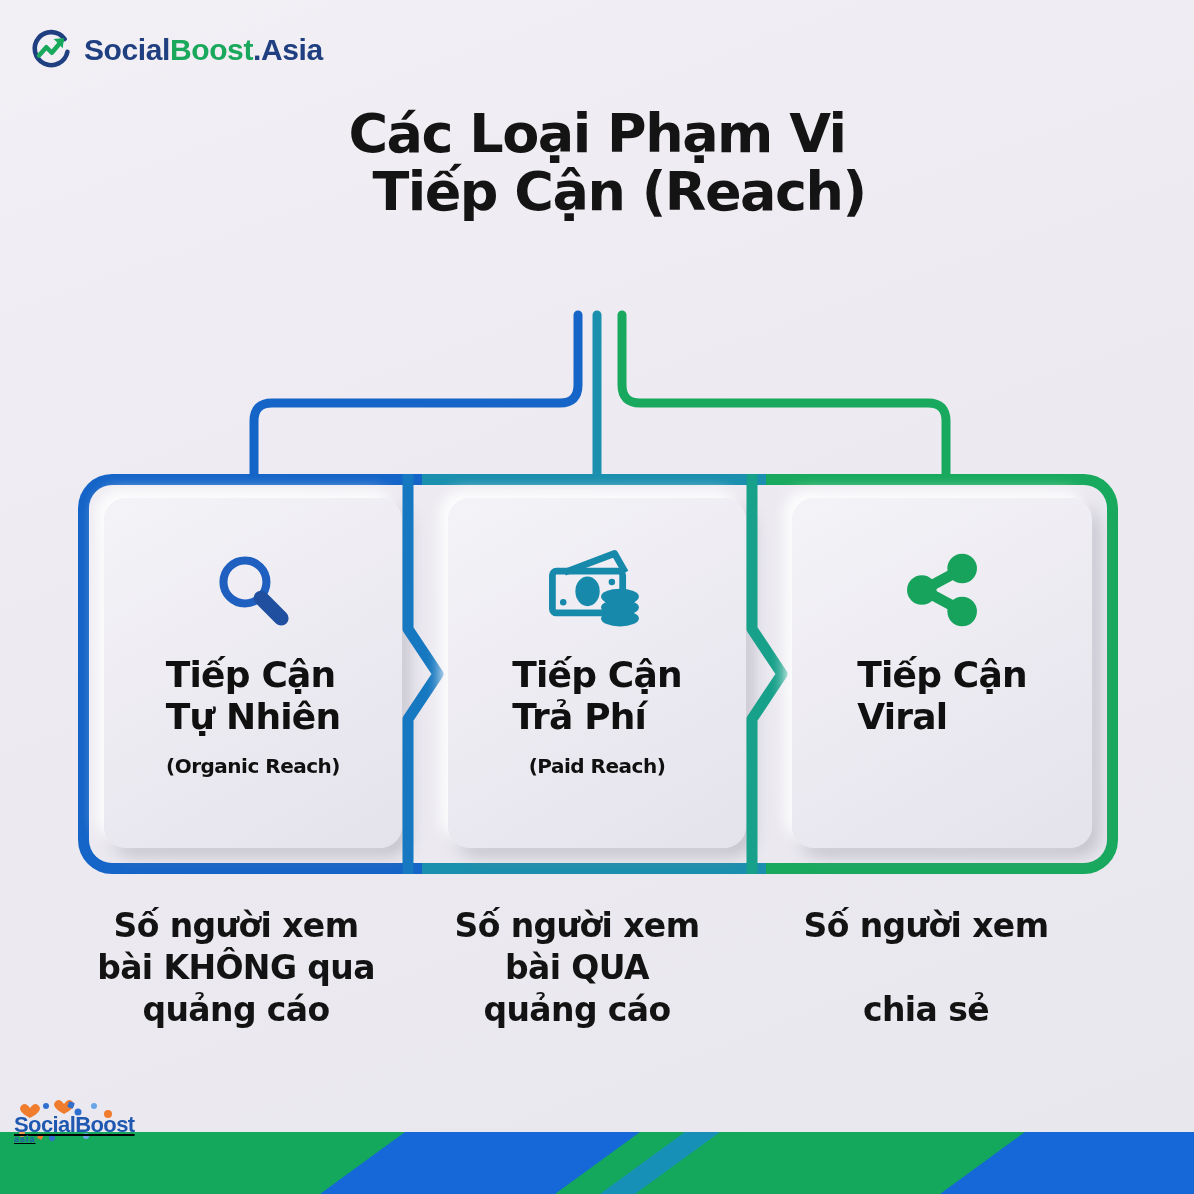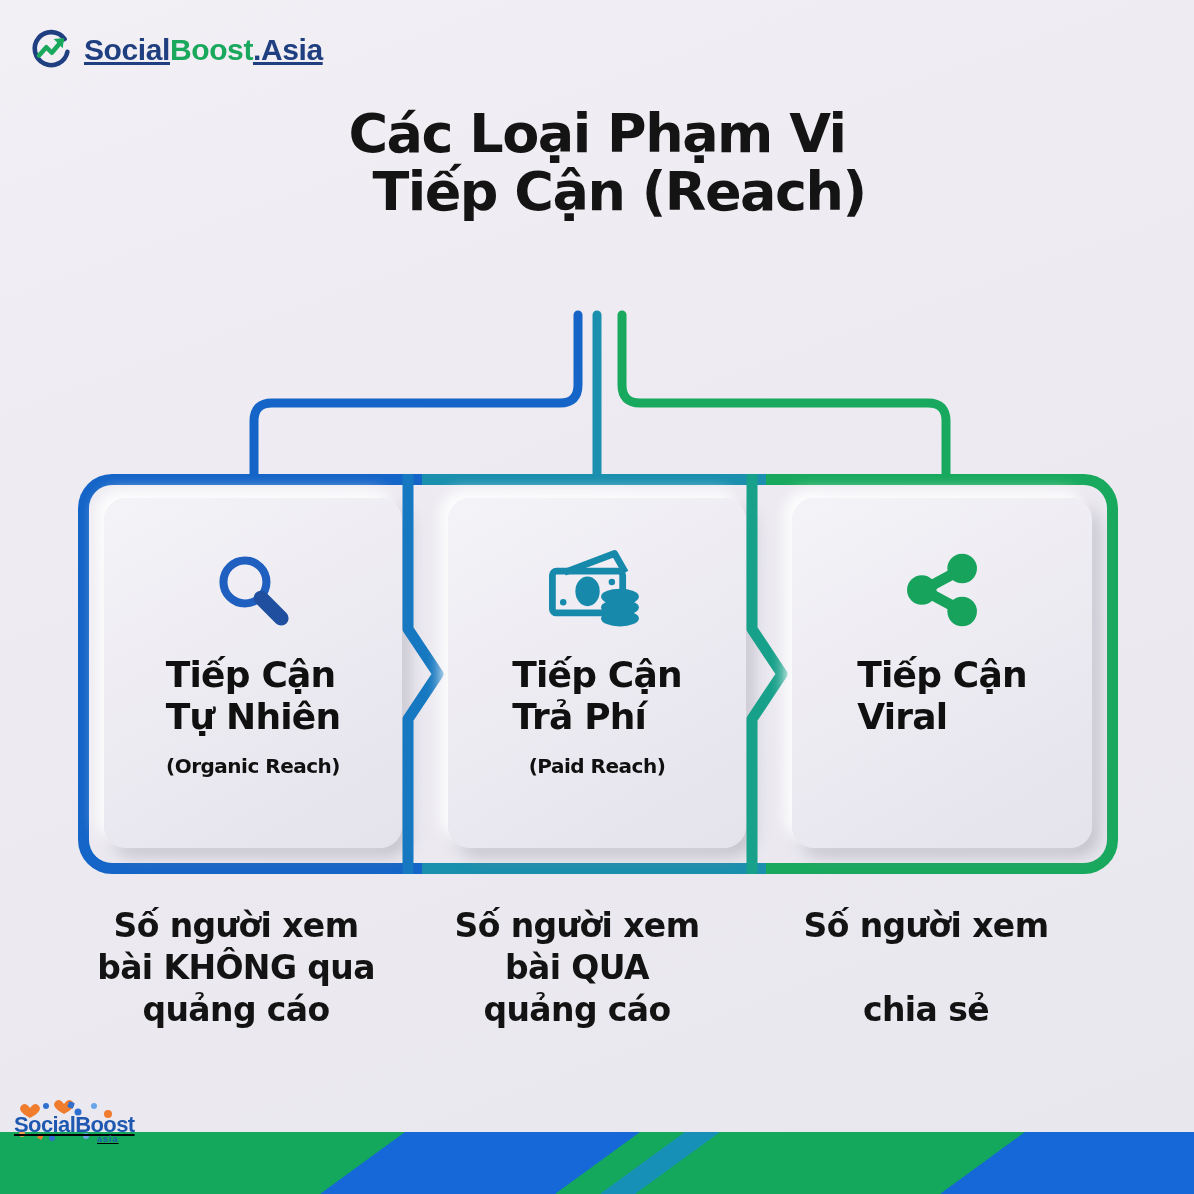--- a/index.html
+++ b/index.html
@@ -9,21 +9,21 @@
     font-family:"Liberation Sans","DejaVu Sans",sans-serif;
     overflow:hidden;position:relative;
   }
   .stage{position:absolute;inset:0;
     background:linear-gradient(160deg,#f2f0f5 0%,#edebf1 40%,#e9e7ee 100%);}
 
   
   .brand{position:absolute;left:28px;top:28px;display:flex;align-items:center;gap:12px;}
   .brand-mark{width:44px;height:44px;flex:0 0 auto;}
   .brand-text{font-size:30px;font-weight:bold;letter-spacing:-0.4px;white-space:nowrap;}
-  .b-blue{color:#1f3f80;text-decoration:underline;}
+  .b-blue{color:#1f3f80;}
   .b-green{color:#1aa85c;}
 
   
   .title{position:absolute;left:0;right:0;top:105px;text-align:center;
     color:#141414;font-weight:bold;font-size:54px;line-height:1.08;
     letter-spacing:-1.5px;
     font-family:"DejaVu Sans","Liberation Sans",sans-serif;}
   .title .l2{display:block;padding-left:44px;}
 
   
@@ -68,21 +68,21 @@
     font-size:33px;line-height:1.28;letter-spacing:-0.6px;
     font-family:"DejaVu Sans","Liberation Sans",sans-serif;}
   #cap1{left:0;width:340px;text-align:center;}
   #cap2{left:346px;width:330px;text-align:center;}
   #cap3{left:690px;width:340px;text-align:center;}
 
   
   .footer{position:absolute;left:0;bottom:0;width:1194px;height:62px;overflow:hidden;}
   .footer-logo{position:absolute;left:8px;bottom:44px;width:130px;height:58px;z-index:5;}
   .fl-text{font-size:22px;font-weight:bold;color:#1f58b0;letter-spacing:-0.6px;}
-  .fl-sub{font-size:9px;font-weight:bold;color:#1f58b0;text-align:right;
+  .fl-sub{font-size:9px;font-weight:bold;color:#1f58b0;
     letter-spacing:1px;margin-top:-4px;padding-right:16px;}
 </style>
 </head>
 <body>
 
 <div class="stage">
 
   <div class="brand">
     <svg class="brand-mark" viewBox="0 0 48 48">
       <path d="M40 12 A18 18 0 1 0 43 26" fill="none" stroke="#1f3f80" stroke-width="5" stroke-linecap="round"></path>

